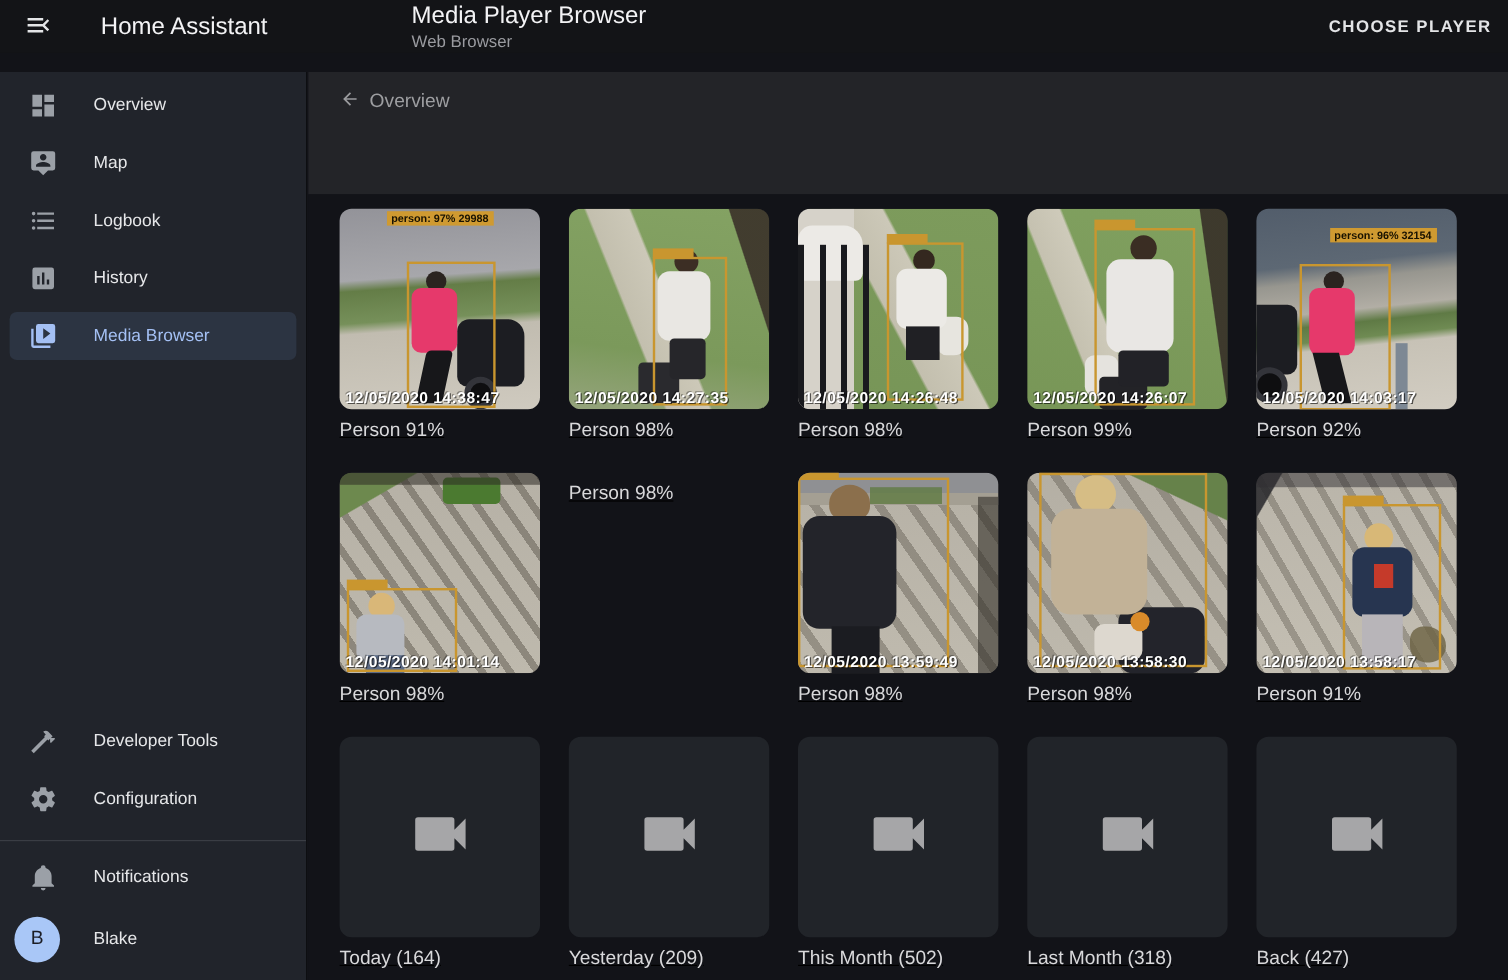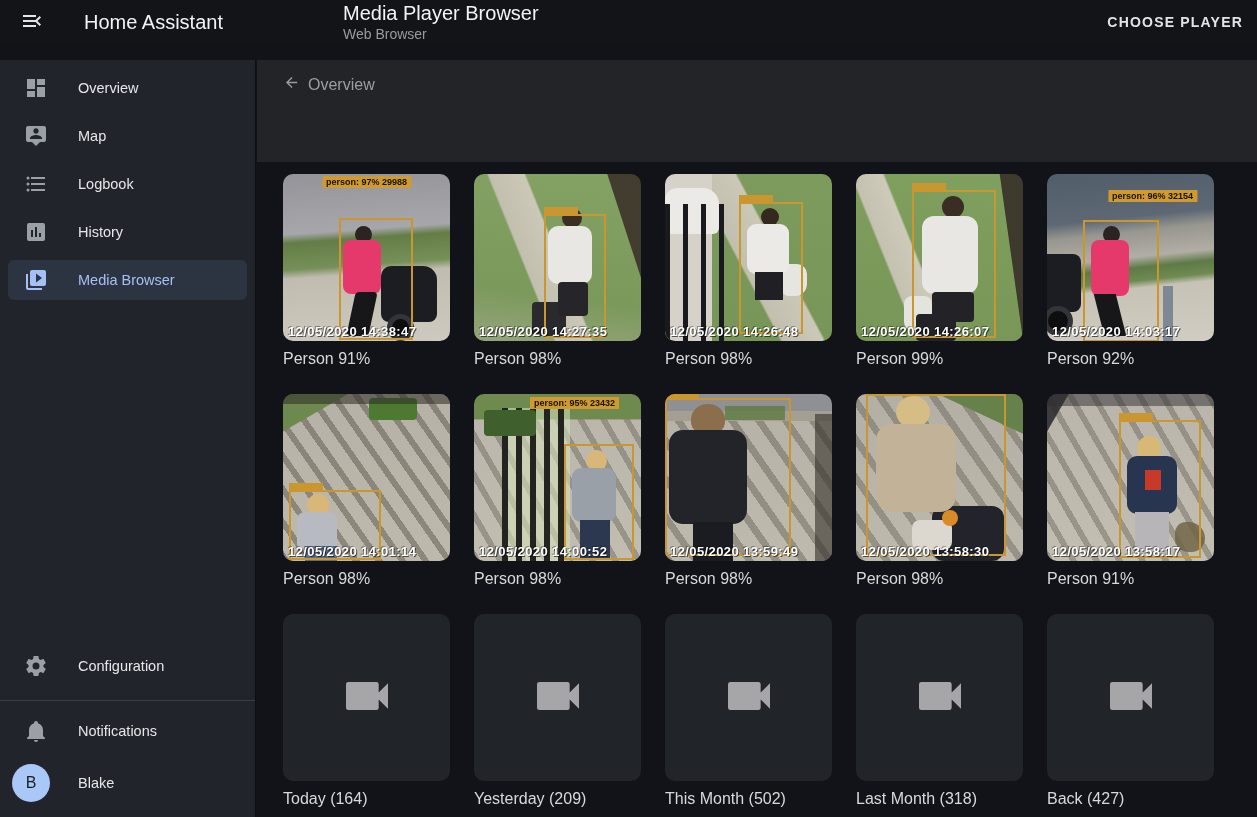--- a/index.html
+++ b/index.html
@@ -43,21 +43,21 @@
             color:#1b1d24; font-size:16px; font-weight:400; }
   .profile-item .lbl { margin-left:28px; color:#e6e7e9; font-size:14.5px; }
 
   
   .content { position:absolute; top:60px; left:257px; width:1000px; height:757px; }
   .content-head { height:102px; background:#232428; padding:14px 0 0 26px; }
   .breadcrumb { display:flex; align-items:center; gap:8px; cursor:pointer; width:max-content; }
   .breadcrumb svg { width:17px; height:17px; fill:#9a9b9e; }
   .breadcrumb .bc-lbl { color:#9d9ea1; font-size:16px; }
   .page-title { color:#f5f5f7; font-size:32px; font-weight:700; margin-top:8px; letter-spacing:.3px; }
-  .content-body { height:655px; background:#121318; padding:12px 0 0 26px; overflow:hidden; }
+  .content-body { height:655px; background:#121318; padding:12px 0 0 26px; overflow:hidden;text-decoration:underline; }
   .grid { display:grid; grid-template-columns:repeat(5,167px); column-gap:24px; row-gap:26px; }
 
   .card { width:167px; cursor:pointer; }
   .photo { position:relative; width:167px; height:167px; border-radius:10px; overflow:hidden;
            background:#2a2c31; }
   .caption { margin-top:9px; color:#d9d9db; font-size:16px; font-weight:400; }
 
   .ts { position:absolute; left:5px; bottom:2px; z-index:4; color:#ffffff; font-weight:700;
         font-size:13px; letter-spacing:.4px; white-space:nowrap;
         text-shadow:1px 1px 0 rgba(0,0,0,.6), -1px -1px 0 rgba(0,0,0,.35); }
@@ -249,20 +249,28 @@
         </svg>
     </span>
     <span class="lbl">Media Browser</span>
   </div>
 
   <div class="side-spacer"></div>
 
   <div class="side-item">
     <span class="ic">
       <svg viewBox="0 0 24 24">
+          <path d="M2,19.63L13.43,8.2L12.72,7.5L14.14,6.07L12,3.89C13.2,2.7 15.09,2.7 16.27,3.89L19.87,7.5L18.45,8.91H21.29L22,9.62L18.45,13.21L17.74,12.5V9.62L16.27,11.04L15.56,10.33L4.13,21.76L2,19.63Z"></path>
+        </svg>
+    </span>
+    <span class="lbl">Developer Tools</span>
+  </div>
+  <div class="side-item">
+    <span class="ic">
+      <svg viewBox="0 0 24 24">
           <path d="M12,15.5A3.5,3.5 0 0,1 8.5,12A3.5,3.5 0 0,1 12,8.5A3.5,3.5 0 0,1 15.5,12A3.5,3.5 0 0,1 12,15.5M19.43,12.97C19.47,12.65 19.5,12.33 19.5,12C19.5,11.67 19.47,11.34 19.43,11L21.54,9.37C21.73,9.22 21.78,8.95 21.66,8.73L19.66,5.27C19.54,5.05 19.27,4.96 19.05,5.05L16.56,6.05C16.04,5.66 15.5,5.32 14.87,5.07L14.5,2.42C14.46,2.18 14.25,2 14,2H10C9.75,2 9.54,2.18 9.5,2.42L9.13,5.07C8.5,5.32 7.96,5.66 7.44,6.05L4.95,5.05C4.73,4.96 4.46,5.05 4.34,5.27L2.34,8.73C2.21,8.95 2.27,9.22 2.46,9.37L4.57,11C4.53,11.34 4.5,11.67 4.5,12C4.5,12.33 4.53,12.65 4.57,12.97L2.46,14.63C2.27,14.78 2.21,15.05 2.34,15.27L4.34,18.73C4.46,18.95 4.73,19.03 4.95,18.95L7.44,17.94C7.96,18.34 8.5,18.68 9.13,18.93L9.5,21.58C9.54,21.82 9.75,22 10,22H14C14.25,22 14.46,21.82 14.5,21.58L14.87,18.93C15.5,18.67 16.04,18.34 16.56,17.94L19.05,18.95C19.27,19.03 19.54,18.95 19.66,18.73L21.66,15.27C21.78,15.05 21.73,14.78 21.54,14.63L19.43,12.97Z"></path>
         </svg>
     </span>
     <span class="lbl">Configuration</span>
   </div>
 
   <div class="side-divider"></div>
 
   <div class="side-item">
     <span class="ic">
@@ -372,30 +380,20 @@
             <div class="torso"></div>
             <div class="legs"></div>
           <div class="bbox stub"></div>
 
           <span class="ts">12/05/2020 14:01:14</span>
         </div>
         <div class="caption">Person 98%</div>
       </div>
 
       <div class="card">
-        <div class="photo scene7">
-          <div class="e1"></div>
-            <div class="e2"></div>
-          <div class="head"></div>
-            <div class="torso"></div>
-            <div class="legs"></div>
-          <div class="bbox"></div>
-          <span class="chip">person: 95% 23432</span>
-          <span class="ts">12/05/2020 14:00:52</span>
-        </div>
         <div class="caption">Person 98%</div>
       </div>
 
       <div class="card">
         <div class="photo scene8">
           <div class="e1"></div>
             <div class="e2"></div>
           <div class="head"></div>
             <div class="torso"></div>
             <div class="legs"></div>

